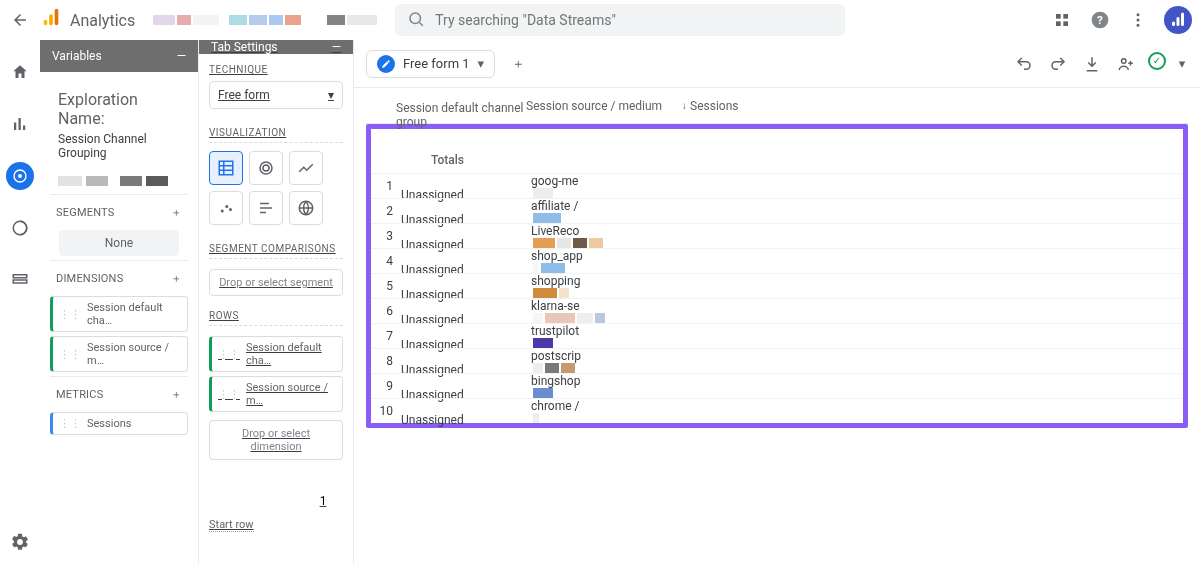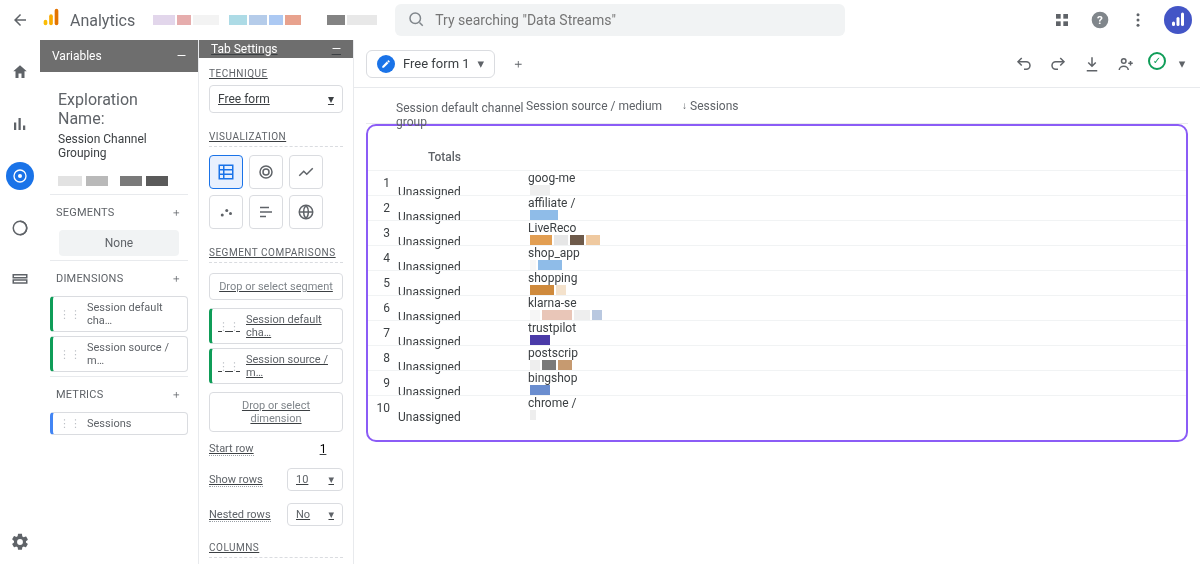--- a/index.html
+++ b/index.html
@@ -51,21 +51,21 @@
 .subhead { font-size: 10px; letter-spacing: 0.5px; color: #5f6368; padding: 10px 10px 4px; text-transform: uppercase; }
 .subhead.dashed { border-bottom: 1px dashed #dadce0; margin: 0 10px 6px; padding: 10px 0 4px; }
 .select-box { margin: 2px 10px 8px; border: 1px solid #dadce0; border-radius: 4px; padding: 6px 8px; font-size: 12px; color: #3c4043; display: flex; align-items: center; justify-content: space-between; cursor: pointer; }
 .viz-grid { display: flex; flex-wrap: wrap; gap: 6px; padding: 2px 10px 8px; }
 .viz-btn { width: 34px; height: 34px; border: 1px solid #dadce0; border-radius: 4px; display: flex; align-items: center; justify-content: center; cursor: pointer; color: #5f6368; }
 .viz-btn.active { border-color: #1a73e8; color: #1a73e8; background: #e8f0fe; }
 .drop-area { margin: 4px 10px; border: 1px solid #dadce0; border-radius: 4px; padding: 6px; font-size: 11px; text-align: center; color: #80868b; }
 .form-row { display: flex; align-items: center; justify-content: space-between; padding: 6px 10px; font-size: 11px; color: #5f6368; }
 .form-row .mini-select { border: 1px solid #dadce0; border-radius: 4px; padding: 4px 8px; width: 56px; display: flex; justify-content: space-between; align-items: center; cursor: pointer; }
 .form-row .mini-input { border: none; width: 40px; text-align: center; font-size: 12px; }
-.form-row label { border-bottom: 1px dotted #9aa0a6; }
+.form-row label { border-bottom: 1px dotted #9aa0a6; margin-top: 48px; }
 
 
 .main { flex: 1; display: flex; flex-direction: column; background: #fff; }
 .tabbar { height: 48px; display: flex; align-items: center; padding: 0 12px; gap: 8px; border-bottom: 1px solid #e8eaed; }
 .tab { display: flex; align-items: center; gap: 8px; border: 1px solid #dadce0; border-radius: 6px; padding: 4px 10px; cursor: pointer; }
 .tab .edit-icon { width: 18px; height: 18px; border-radius: 50%; background: #1a73e8; color: #fff; display: flex; align-items: center; justify-content: center; }
 .tab .caret { color: #5f6368; }
 .newtab { width: 30px; height: 30px; display: flex; align-items: center; justify-content: center; color: #5f6368; cursor: pointer; }
 .tab-actions { margin-left: auto; display: flex; gap: 10px; }
 .action-icon { width: 24px; height: 24px; display: flex; align-items: center; justify-content: center; color: #5f6368; cursor: pointer; }
@@ -73,21 +73,21 @@
 
 .table-area { flex: 1; overflow: auto; padding: 0 12px 12px; }
 .table-header { display: flex; height: 36px; align-items: center; border-bottom: 1px solid #e8eaed; font-size: 12px; color: #5f6368; }
 .col-idx { width: 30px; text-align: right; padding-right: 8px; }
 .col-a { width: 130px; margin-top: 18px; }
 .col-b { width: 150px; }
 .col-metric { flex: 1; padding-left: 6px; }
 .metric-h { display: flex; align-items: center; gap: 3px; }
 .arrow-down { font-size: 10px; }
 
-.selection-border { border: 2px solid #8b5cf6; border-radius: 10px; padding-bottom: 20px; }
+.selection-border { border: 5px solid #8b5cf6; border-radius: 2px; padding-bottom: 0; }
 .totals-row { display: flex; align-items: center; height: 44px; font-size: 12px; color: #5f6368; }
 .totals-row .col-a { padding-left: 30px; font-weight: 500; }
 .data-row { display: flex; align-items: center; height: 25px; font-size: 12px; color: #3c4043; border-top: 1px solid #f1f3f4; position: relative; }
 .swatch-group { display: flex; gap: 2px; }
 .swatch { height: 10px; width: 16px; }
 .blue-bar-row { position: absolute; left: 308px; right: -270px; top: 0; bottom: 0; background: #1a73e8; z-index: -1; }
 
 </style>
 </head>
 <body>
@@ -292,20 +292,21 @@
         </div>
       <div class="viz-btn">
           <svg width="18" height="18" viewBox="0 0 24 24" fill="none" stroke="currentColor" stroke-width="2">
             <circle cx="12" cy="12" r="9"></circle>
             <path d="M3 12h18M12 3a14 14 0 0 1 0 18M12 3a14 14 0 0 0 0 18"></path>
           </svg>
         </div>
     </div>
     <div class="subhead dashed">SEGMENT COMPARISONS</div>
     <div class="drop-area">Drop or select segment</div>
+    <div class="subhead dashed">ROWS</div>
     <div style="padding:0 10px;">
       <div class="chip green">
           <span class="grip">⋮⋮</span>
           <span>Session default cha…</span>
         </div>
       <div class="chip green">
           <span class="grip">⋮⋮</span>
           <span>Session source / m…</span>
         </div>
     </div>

